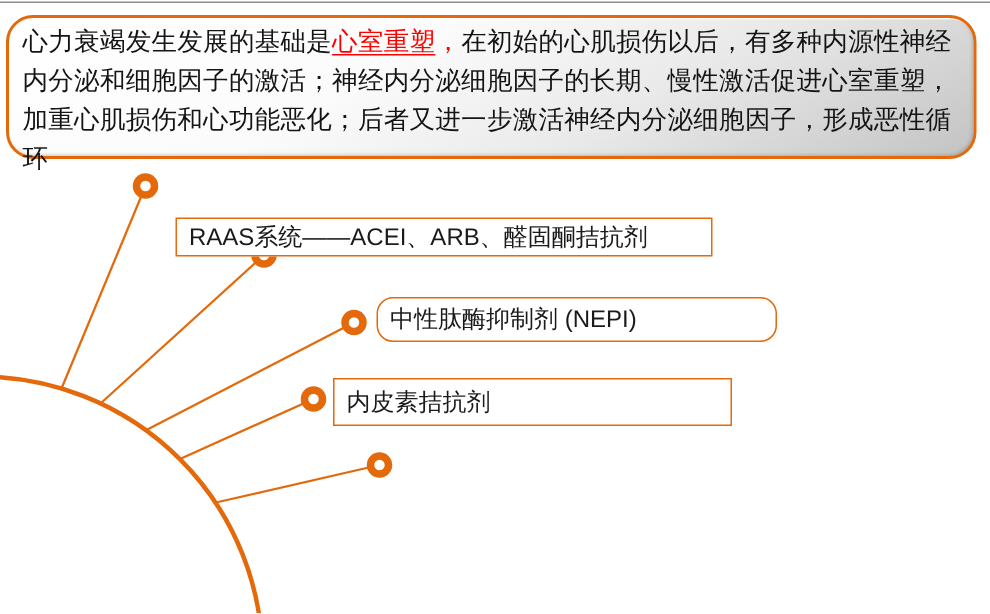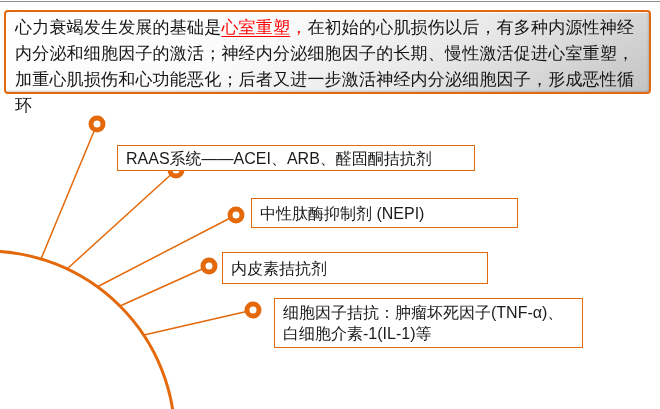--- a/index.html
+++ b/index.html
@@ -6,23 +6,23 @@
   .stage {
     position:relative; width:660px; height:409px; overflow:hidden;
     background:#ffffff;
     font-family:"Liberation Sans", sans-serif;
   }
   .top-line {
     position:absolute; left:0; top:1px; width:660px; height:1px;
     background:#8c8c8c;
   }
   .header-box {
-    position:absolute; left:4px; top:10px; width:647px; height:84px;
+    position:absolute; left:4px; top:10px; width:647px; height:96px;
     box-sizing:border-box;
-    border:2px solid #e3690a; border-radius:4px;
+    border:2px solid #e3690a; border-radius:18px;
     background:linear-gradient(150deg,#ffffff 0%,#fbfbfb 38%,#e9e9e9 65%,#c3c3c3 100%);
     box-shadow:inset 1px 1px 0 rgba(255,255,255,.85), inset -1px -1px 2px rgba(120,120,120,.35);
   }
   .header-text {
     position:absolute; left:9px; right:7px; top:3px; bottom:3px;
     margin:0; font-size:17px; line-height:26px; color:#141414;
     letter-spacing:0.2px;
   }
   .hl { color:#ff0000; text-decoration:underline; text-underline-offset:3px; }
   .hl-tail { color:#ff0000; }
@@ -60,25 +60,22 @@
     <circle cx="236" cy="215" r="6" fill="#ffffff" stroke="#e3690a" stroke-width="5"></circle>
     <circle cx="209" cy="266" r="6" fill="#ffffff" stroke="#e3690a" stroke-width="5"></circle>
     <circle cx="253" cy="310" r="6" fill="#ffffff" stroke="#e3690a" stroke-width="5"></circle>
   </svg>
 
   <div class="node-box" style="left:117px; top:110px; width:358px; height:26px;margin-top:35px;">
     <span>RAAS系统——ACEI、ARB、醛固酮拮抗剂</span>
   </div>
 
 
-  <div class="node-box" style="left:251px; top:198px; width:267px; height:30px;">
+  <div class="node-box" style="left:251px; top:198px; width:267px; height:30px;border-radius:11px;">
     <span>中性肽酶抑制剂 (NEPI)</span>
   </div>
 
   <div class="node-box" style="left:222px; top:252px; width:266px; height:32px;">
     <span>内皮素拮抗剂</span>
   </div>
 
-  <div class="node-box" style="left:274px; top:298px; width:309px; height:50px;">
-    <span>细胞因子拮抗：肿瘤坏死因子(TNF-α)、白细胞介素-1(IL-1)等</span>
-  </div>
 
 </div>
 
 </body></html>

